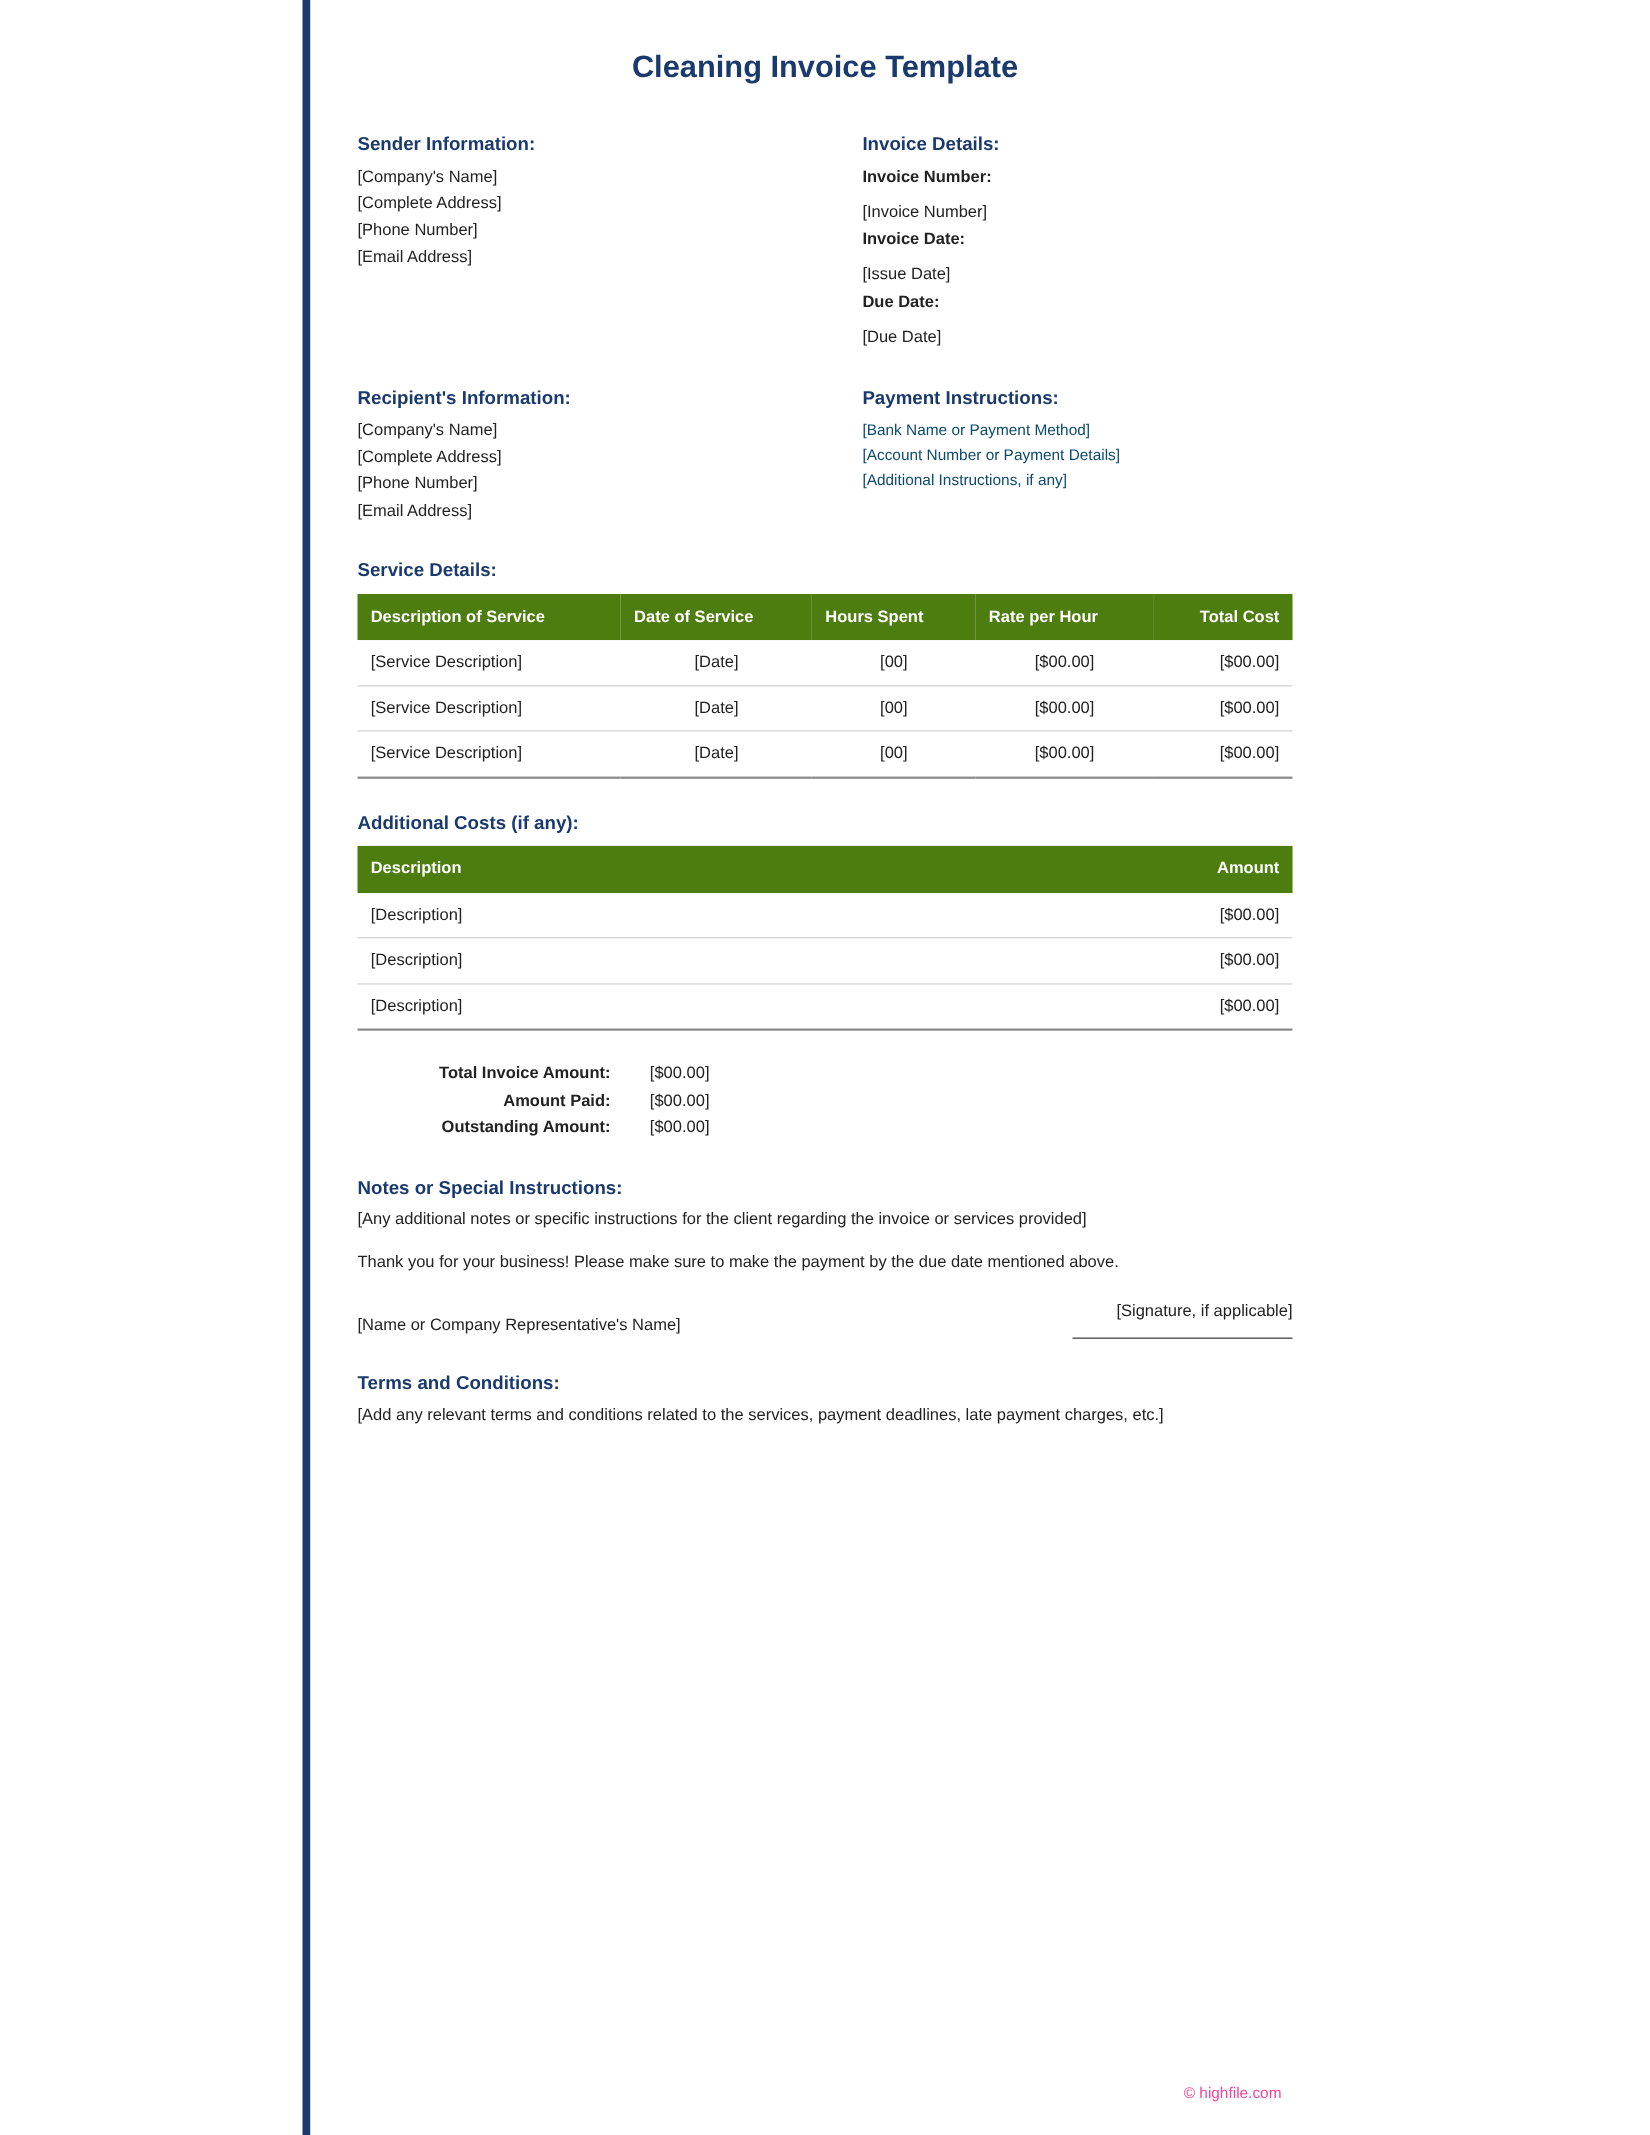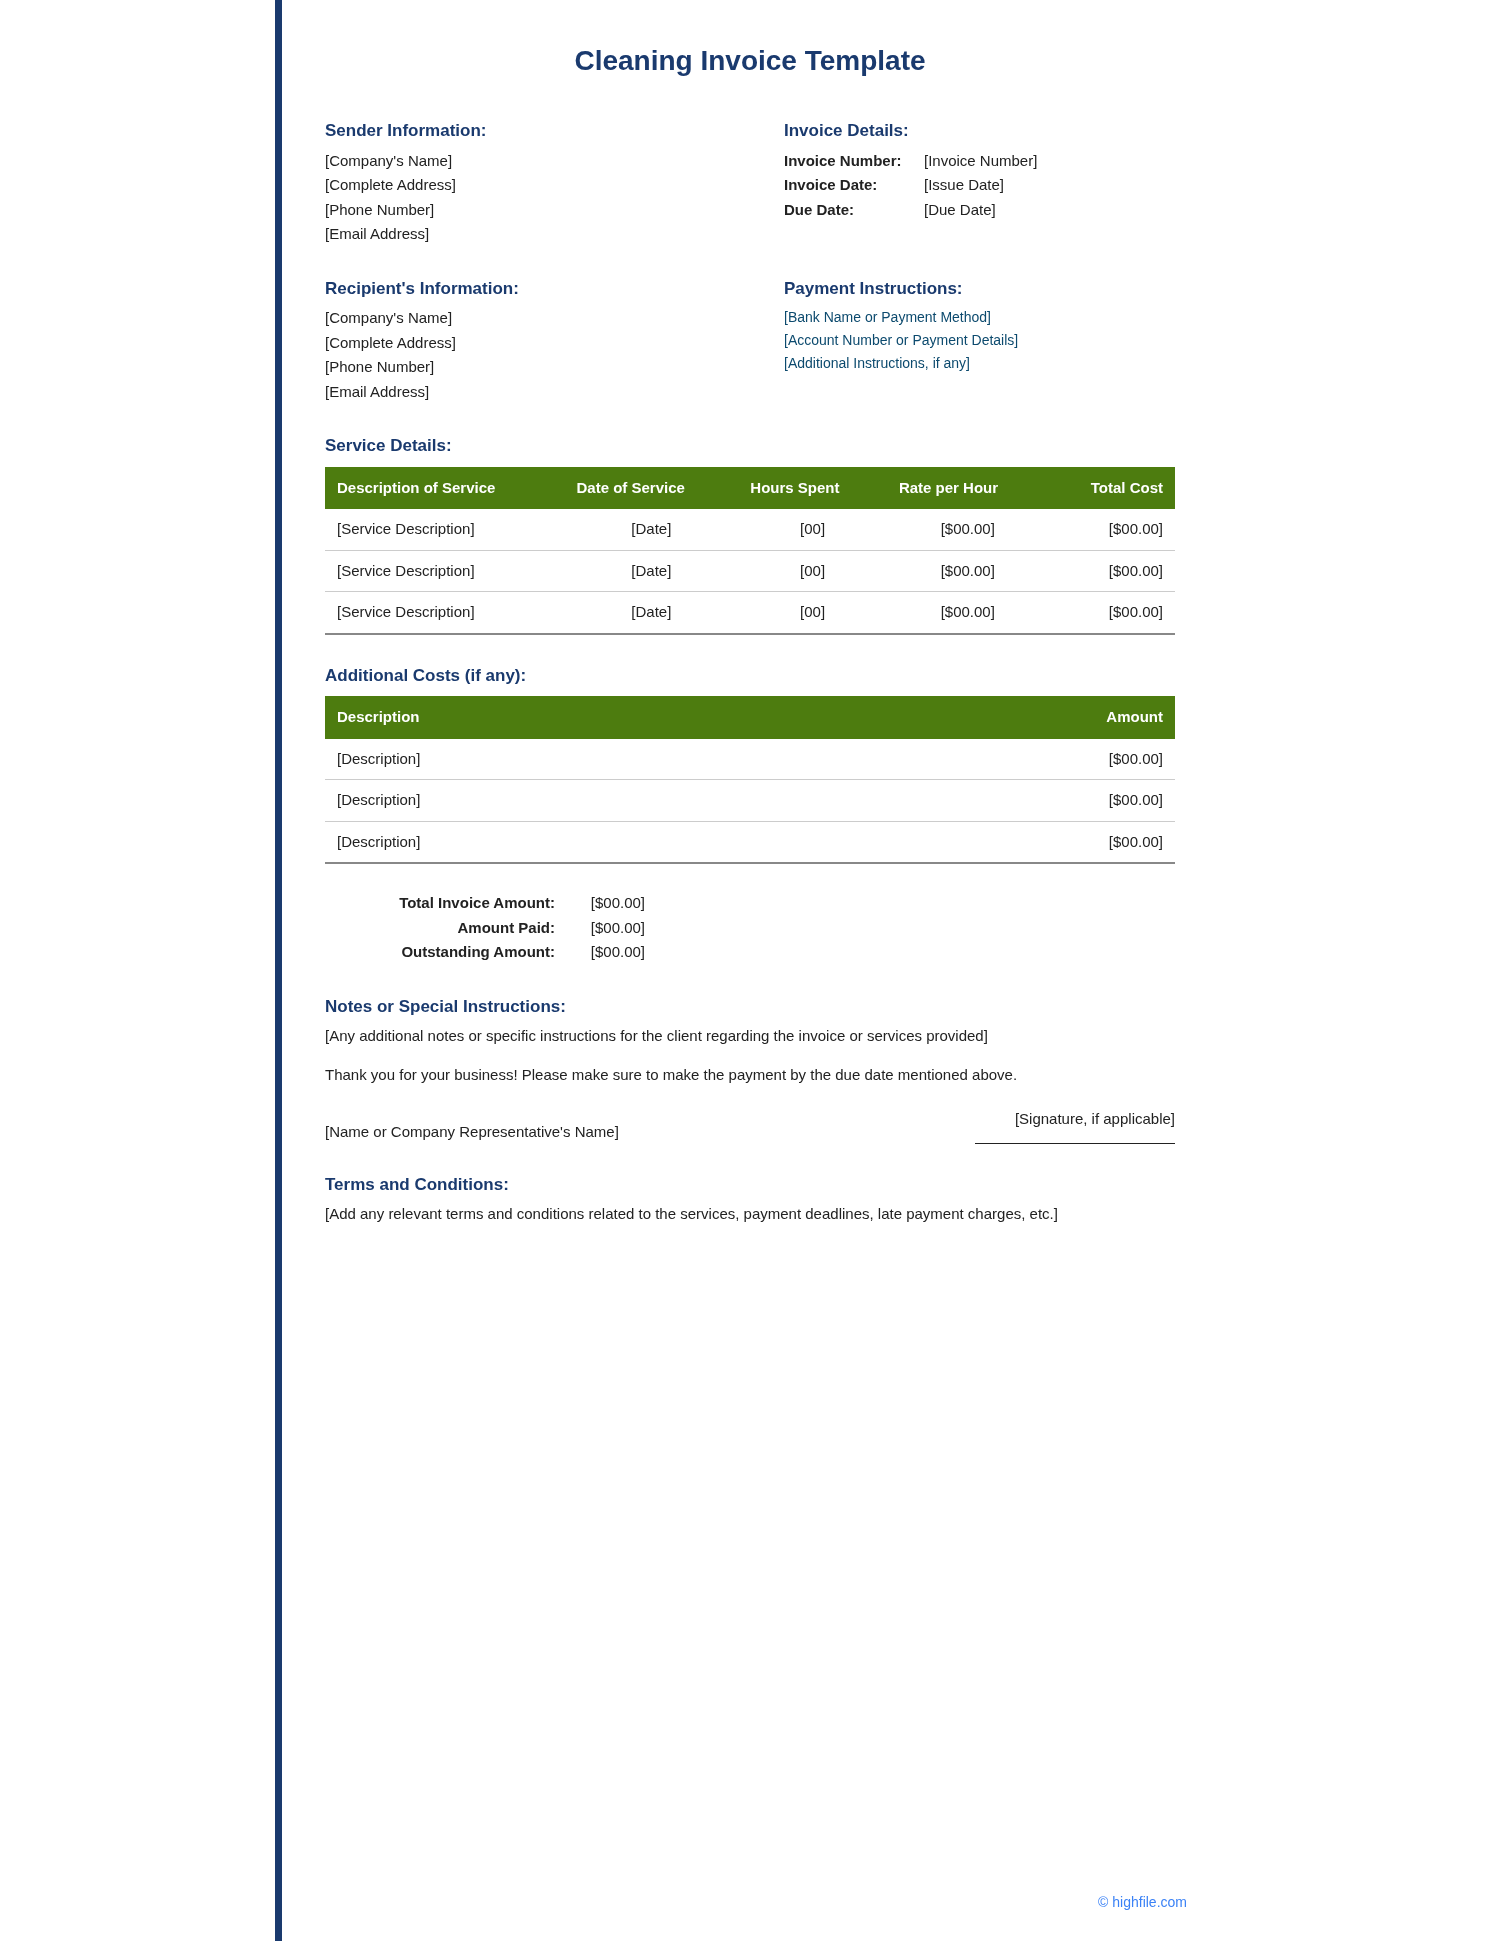--- a/index.html
+++ b/index.html
@@ -40,20 +40,21 @@
     }
     .info-line {
       font-size: 15px;
       color: #222;
       margin-bottom: 2px;
     }
     .invoice-details-row {
       display: flex;
       gap: 10px;
       margin-bottom: 2px;
+      flex-direction: column;
     }
     .invoice-details-label {
       font-weight: bold;
       min-width: 130px;
     }
     .invoice-details-value {
       font-weight: normal;
     }
     .payment-line {
       font-size: 14px;
@@ -175,23 +176,23 @@
       font-weight: bold;
       margin-bottom: 6px;
     }
     .terms-text {
       font-size: 15px;
       color: #222;
     }
     .footer {
       position: absolute;
       bottom: 28px;
-      right: 38px;
+      right: 60px;
       font-size: 14px;
-      color: #3b82f6;
+      color: #ec4899;
     }
     .left-border {
       position: absolute;
       left: 0;
       top: 0;
       width: 7px;
       height: 100%;
       background: #1a3a6e;
       border-radius: 0;
     }

